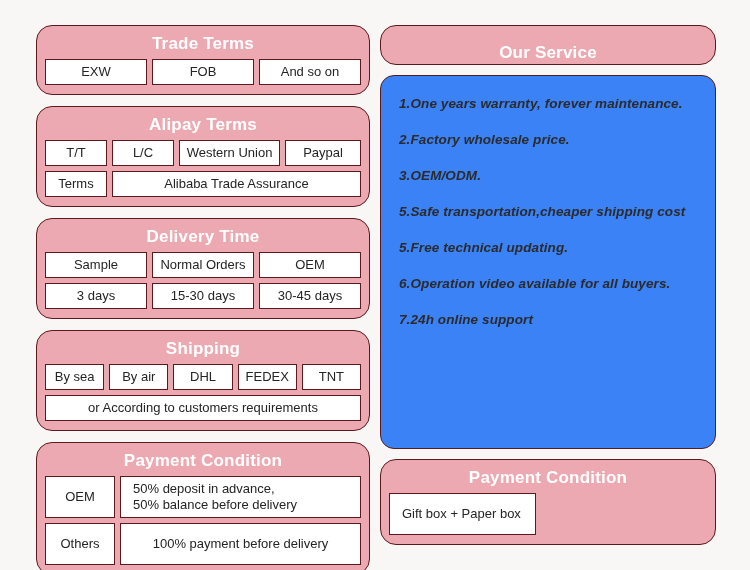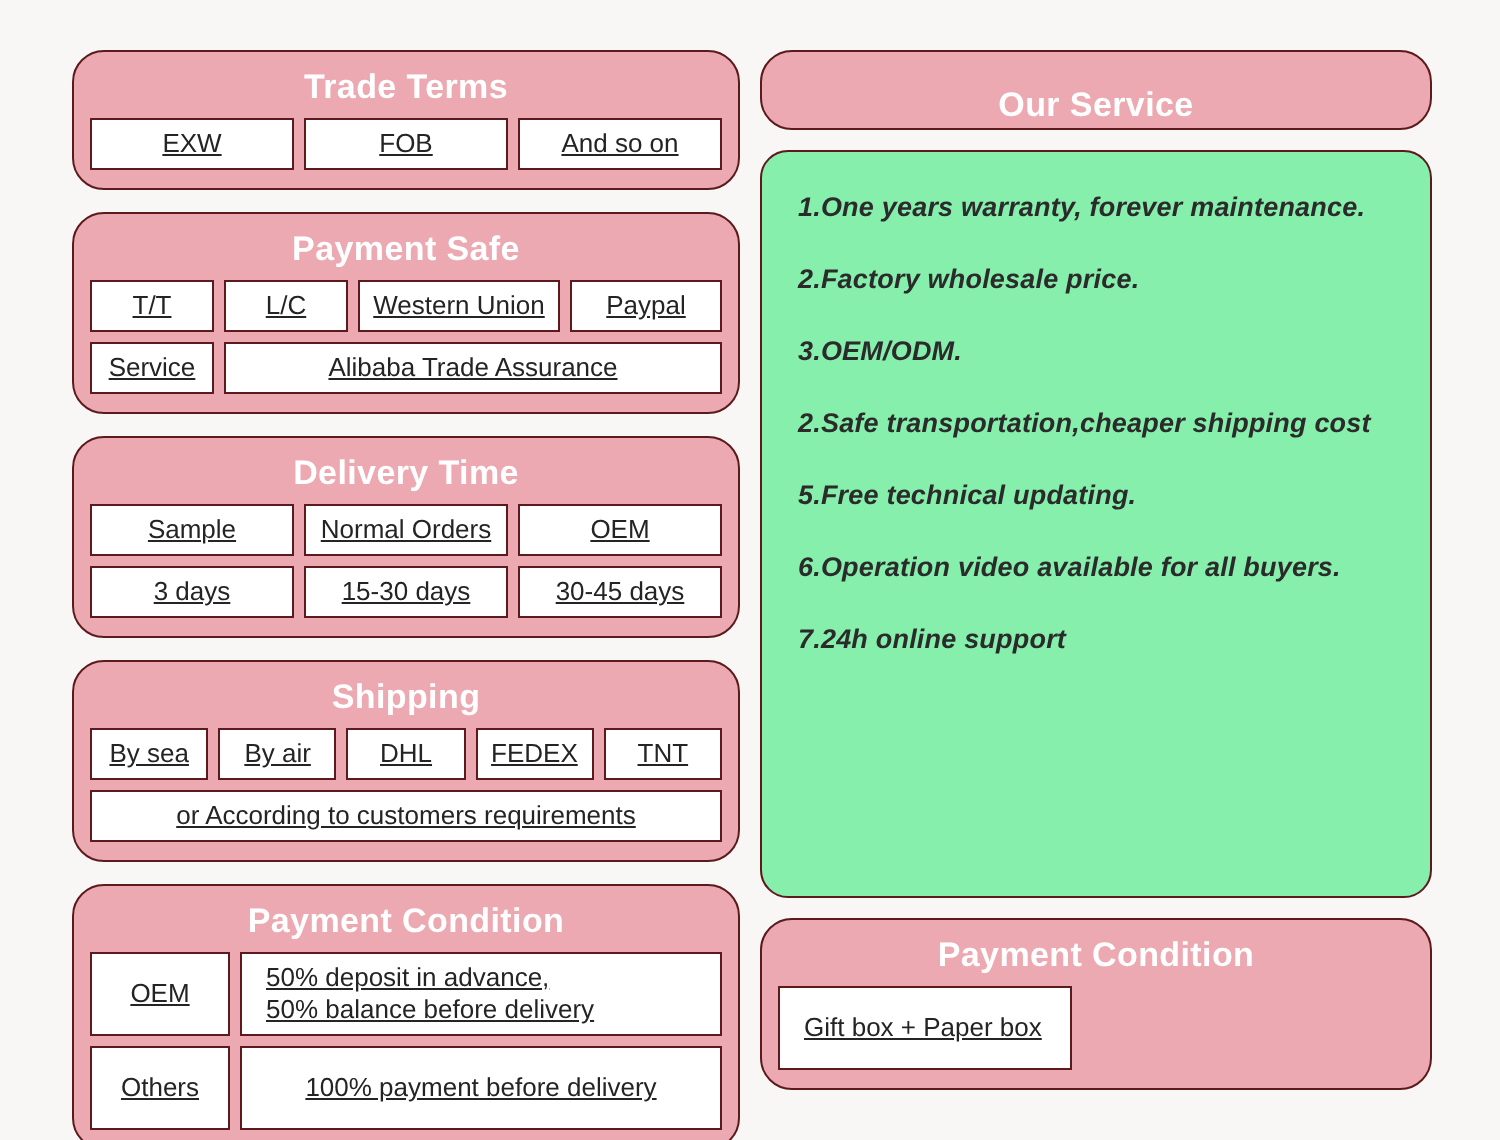--- a/index.html
+++ b/index.html
@@ -72,41 +72,40 @@
     line-height: 16px;
     text-align: center;
     display: flex;
     align-items: center;
     justify-content: center;
     padding: 4px 3px;
     box-sizing: border-box;
     flex: 1 1 0;
     min-width: 0;
     white-space: nowrap;
-    text-decoration: underline;
   }
   .cell.tall { min-height: 42px; }
   .cell.left { justify-content: flex-start; text-align: left; padding-left: 12px; white-space: normal; }
 
   
   .bar {
     background: #eda9b1;
     border: 1.4px solid #5c1a1c;
     border-radius: 16px;
     height: 40px;
     display: flex;
     align-items: flex-end;
     justify-content: center;
     box-sizing: border-box;
   }
   .bar .card-title { padding-bottom: 0; }
 
   
   .panel {
-    background: #86efac;
+    background: #3b82f6;
     border: 1.3px solid #5c1a1c;
     border-radius: 14px;
     flex: 1 1 auto;
     box-sizing: border-box;
     padding: 20px 16px 14px 18px;
     display: flex;
     flex-direction: column;
     justify-content: flex-start;
     gap: 20px;
   }
@@ -142,30 +141,30 @@
       <div class="rows">
         <div class="row">
           <div class="cell">EXW</div>
           <div class="cell">FOB</div>
           <div class="cell">And so on</div>
         </div>
       </div>
     </div>
 
     <div class="card">
-      <div class="card-title">Payment Safe</div>
+      <div class="card-title">Alipay Terms</div>
       <div class="rows">
         <div class="row">
           <div class="cell w-tt">T/T</div>
           <div class="cell w-lc">L/C</div>
           <div class="cell w-wu">Western Union</div>
           <div class="cell w-pp">Paypal</div>
         </div>
         <div class="row">
-          <div class="cell w-ali">Service</div>
+          <div class="cell w-ali">Terms</div>
           <div class="cell w-ata">Alibaba Trade Assurance</div>
         </div>
       </div>
     </div>
 
     <div class="card">
       <div class="card-title">Delivery Time</div>
       <div class="rows">
         <div class="row">
           <div class="cell">Sample</div>
@@ -216,21 +215,21 @@
   <div class="col col-right">
 
     <div class="bar">
       <div class="card-title">Our Service</div>
     </div>
 
     <div class="panel">
       <div class="service-item">1.One years warranty, forever maintenance.</div>
       <div class="service-item">2.Factory wholesale price.</div>
       <div class="service-item">3.OEM/ODM.</div>
-      <div class="service-item">2.Safe transportation,cheaper shipping cost</div>
+      <div class="service-item">5.Safe transportation,cheaper shipping cost</div>
       <div class="service-item">5.Free technical updating.</div>
       <div class="service-item">6.Operation video available for all buyers.</div>
       <div class="service-item">7.24h online support</div>
     </div>
 
     <div class="card">
       <div class="card-title">Payment Condition</div>
       <div class="rows">
         <div class="row">
           <div class="cell tall left w-gift">Gift box + Paper box</div>

